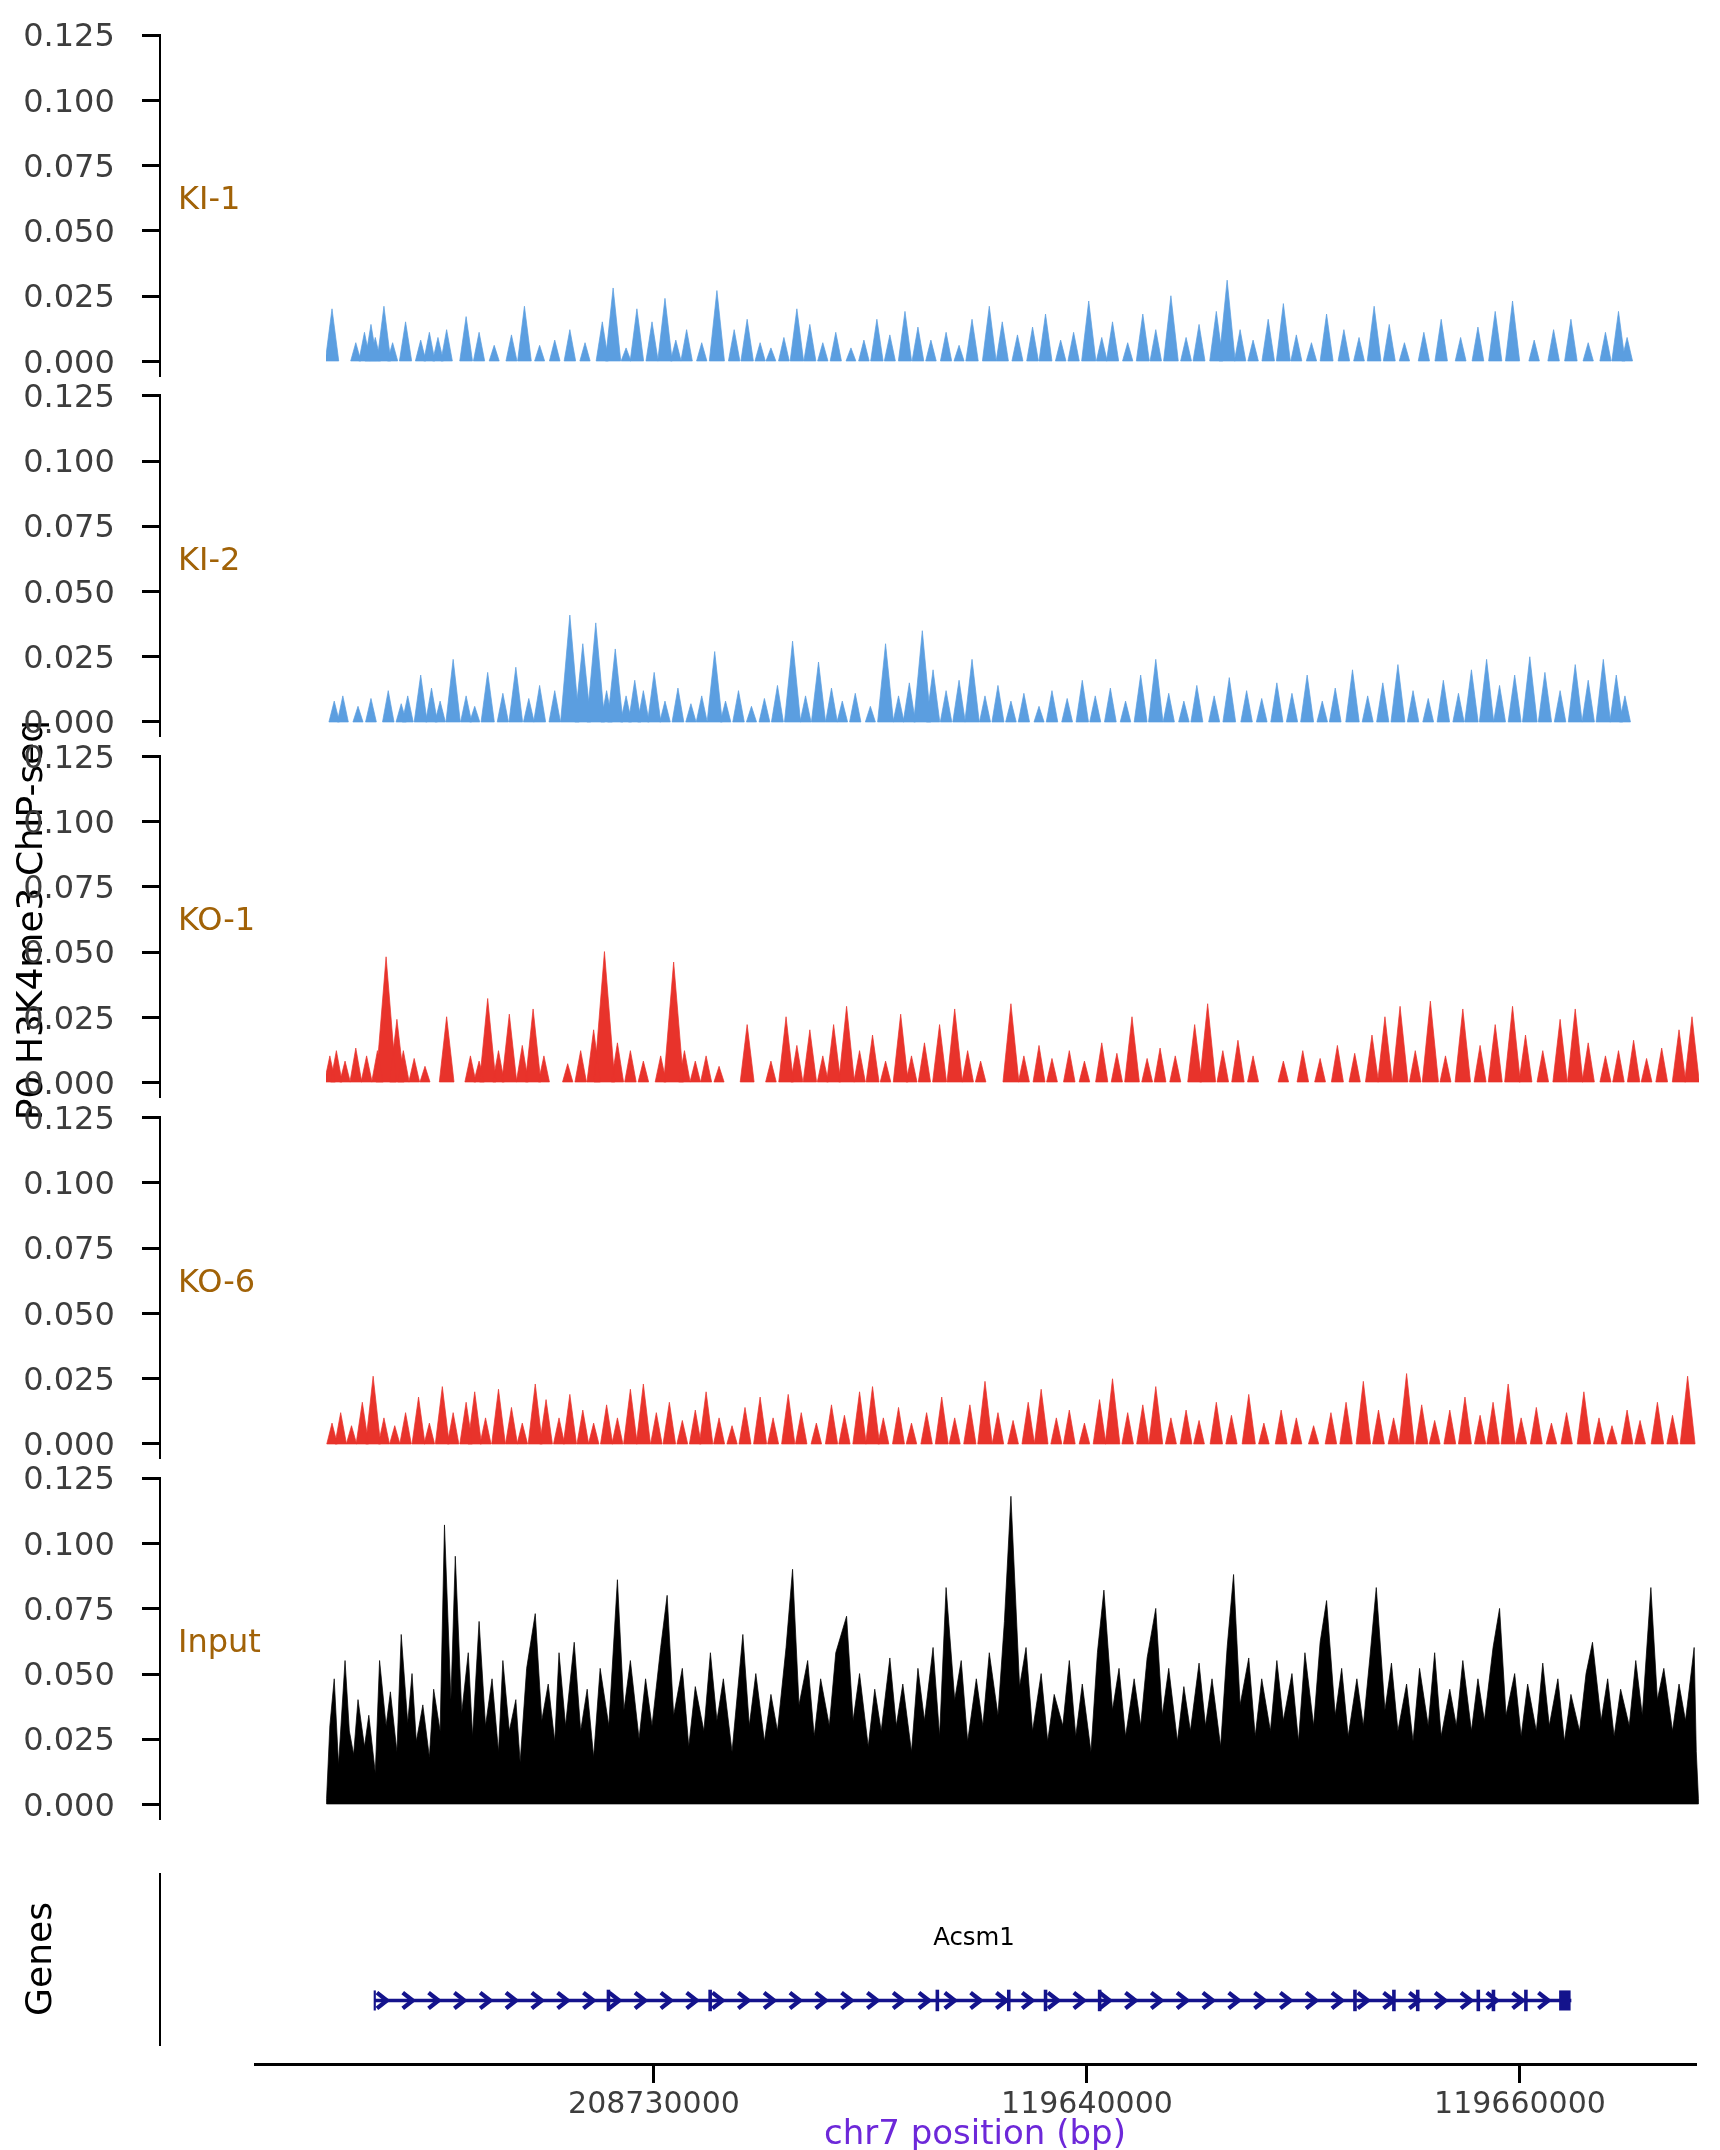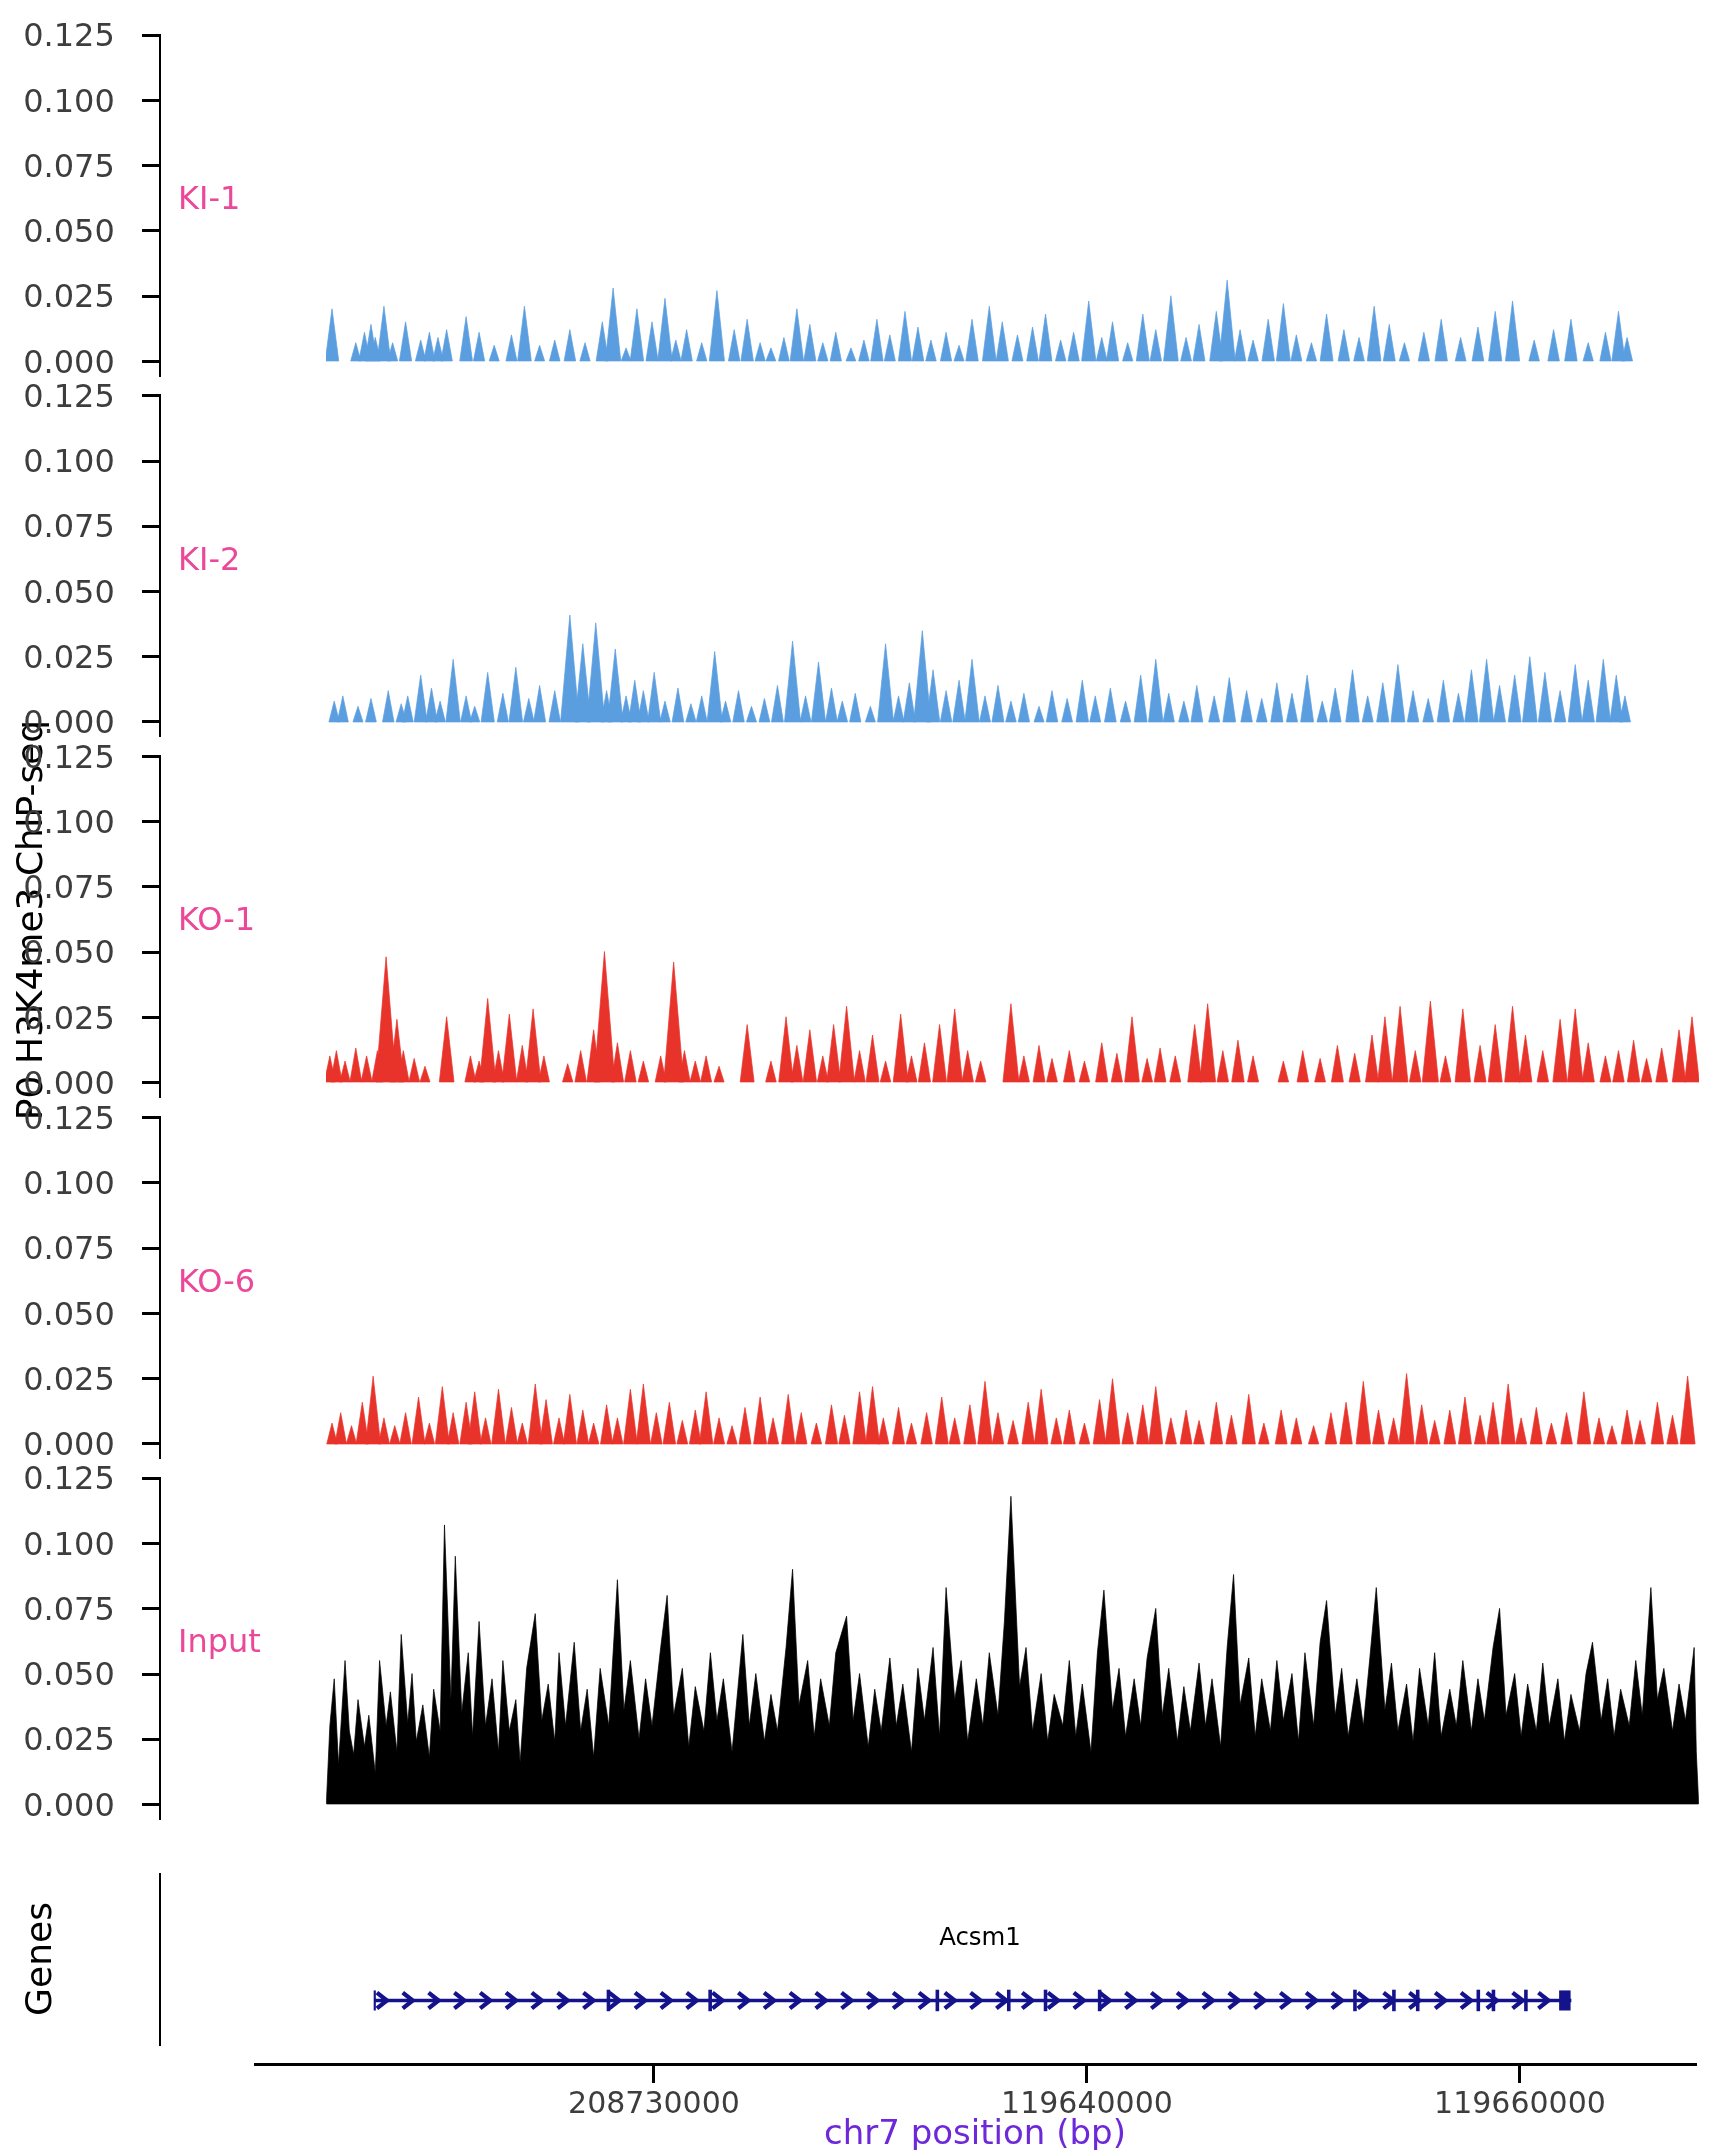--- a/index.html
+++ b/index.html
@@ -2,24 +2,24 @@
 <html style="font-size:11.5px"><head>
 <meta charset="utf-8">
 <style>
   html,body{margin:0;padding:0;background:#ffffff;}
   #figure{position:relative;width:1721px;height:2151px;background:#ffffff;overflow:hidden;
           font-family:"DejaVu Sans","Liberation Sans",sans-serif;}
   .axis-line{position:absolute;background:#000000;}
   .tick{position:absolute;background:#000000;}
   .tick-label{position:absolute;color:#3d3d3d;font-size:32px;line-height:1;text-align:center;width:138px;left:0;}
   .xtick-label{position:absolute;color:#3d3d3d;font-size:30px;line-height:1;transform:translateX(-50%);}
-  .track-label{position:absolute;color:#ec4899;font-size:32px;line-height:1;left:178px;}
+  .track-label{position:absolute;color:#a16207;font-size:32px;line-height:1;left:178px;}
   .rot-label{position:absolute;color:#000000;font-size:36px;line-height:1;white-space:nowrap;
              transform:translate(-50%,-50%) rotate(-90deg);}
-  .gene-name{position:absolute;color:#000000;font-size:24.4px;line-height:1;transform:translateX(-50%);margin-left:6px;}
+  .gene-name{position:absolute;color:#000000;font-size:24.4px;line-height:1;transform:translateX(-50%);}
   .x-axis-label{position:absolute;color:#6d28d9;font-size:34px;line-height:1;transform:translateX(-50%);}
   svg{position:absolute;display:block;}
 </style>
 </head>
 <body>
 
 <div id="figure">
   <div class="rot-label" style="left:30px;top:920px;">P0 H3K4me3 ChIP-seq</div>
 
   <div id="tracks-root">

